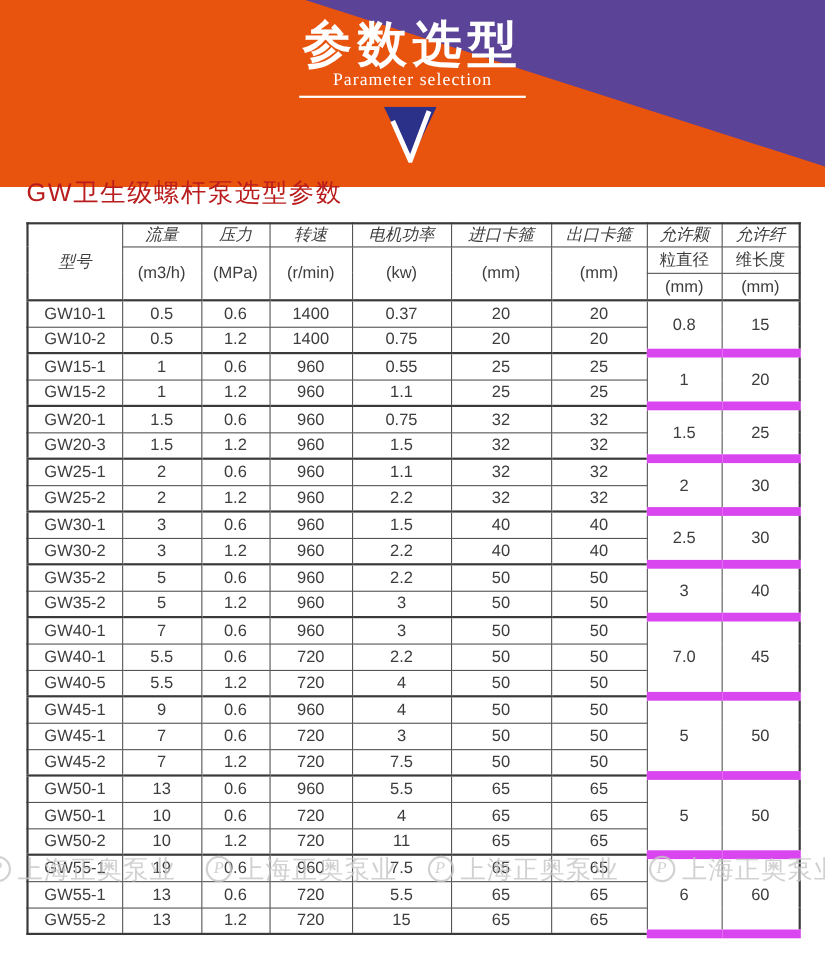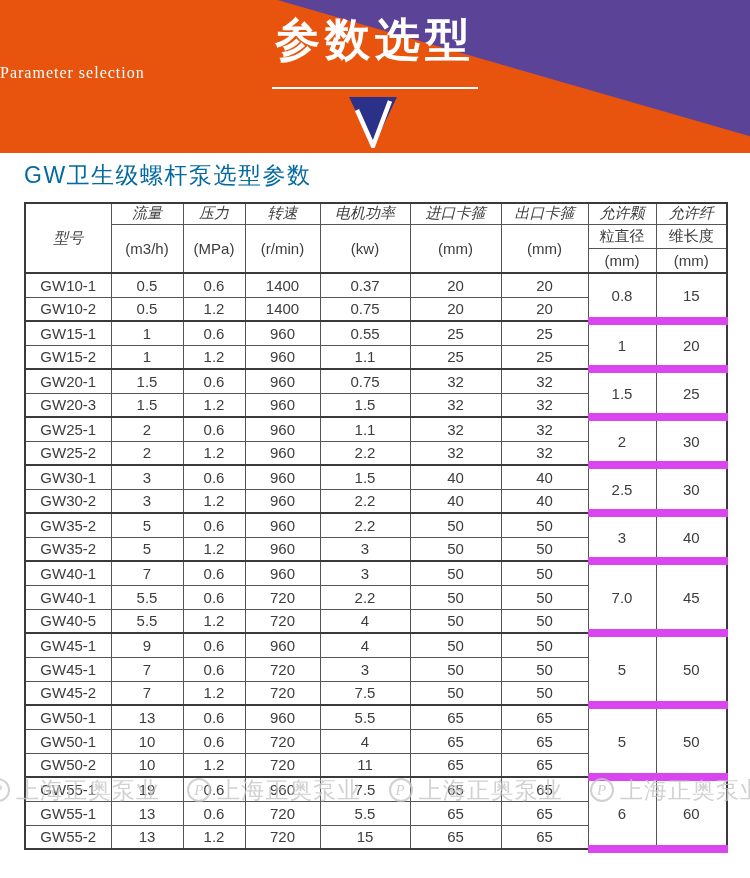--- a/index.html
+++ b/index.html
@@ -2,32 +2,32 @@
 <html><head>
 <meta charset="utf-8">
 <style>
   * { margin:0; padding:0; box-sizing:border-box; }
   html,body { width:750px; }
   body {
     position:relative; width:750px; height:878px; background:#ffffff;
     font-family:"Liberation Sans","DejaVu Sans",sans-serif; overflow:hidden;
   }
   
-  .banner { position:absolute; left:0; top:0; width:750px; height:153px; background:#e8540e; }
+  .banner { position:absolute; left:0; top:0; width:750px; height:170px; background:#e8540e; }
   .banner-purple { position:absolute; left:0; top:0; width:100%; height:100%;
     background:#5b4397; clip-path:polygon(37% 0, 100% 0, 100% 89%); }
   .banner-title { position:absolute; left:0; top:10px; width:100%; text-align:center;
     color:#ffffff; font-size:45px; font-weight:bold; letter-spacing:5px; }
-  .banner-sub { position:absolute; left:0; top:64px; width:100%; text-align:left;
+  .banner-sub { position:absolute; left:0; top:64px; width:100%; text-align:center;
     color:#ffffff; font-size:16px; letter-spacing:1px;
     font-family:"Liberation Serif","DejaVu Serif",serif; }
   .banner-line { position:absolute; left:272px; top:87px; width:206px; height:2px; background:#ffffff; }
   .banner-arrow { position:absolute; left:349px; top:97px; width:48px; height:51px; }
   
-  .page-heading { position:absolute; left:24px; top:160px; color:#0369a1;
+  .page-heading { position:absolute; left:24px; top:160px; color:#b91c1c;
     font-size:23px; font-weight:500; letter-spacing:1.5px; }
   
   table.spec { position:absolute; left:24px; top:202px; width:702px;
     border-collapse:collapse; table-layout:fixed;
     border:2px solid #3a3a3a; color:#3d3d3d; }
   table.spec th, table.spec td {
     border:1px solid #555555; text-align:center; vertical-align:middle;
     font-size:15px; font-weight:normal; padding:0; overflow:hidden; }
   thead tr.h1 th { height:21px;font-style:italic; }
   thead tr.h2 th { height:24px; }

